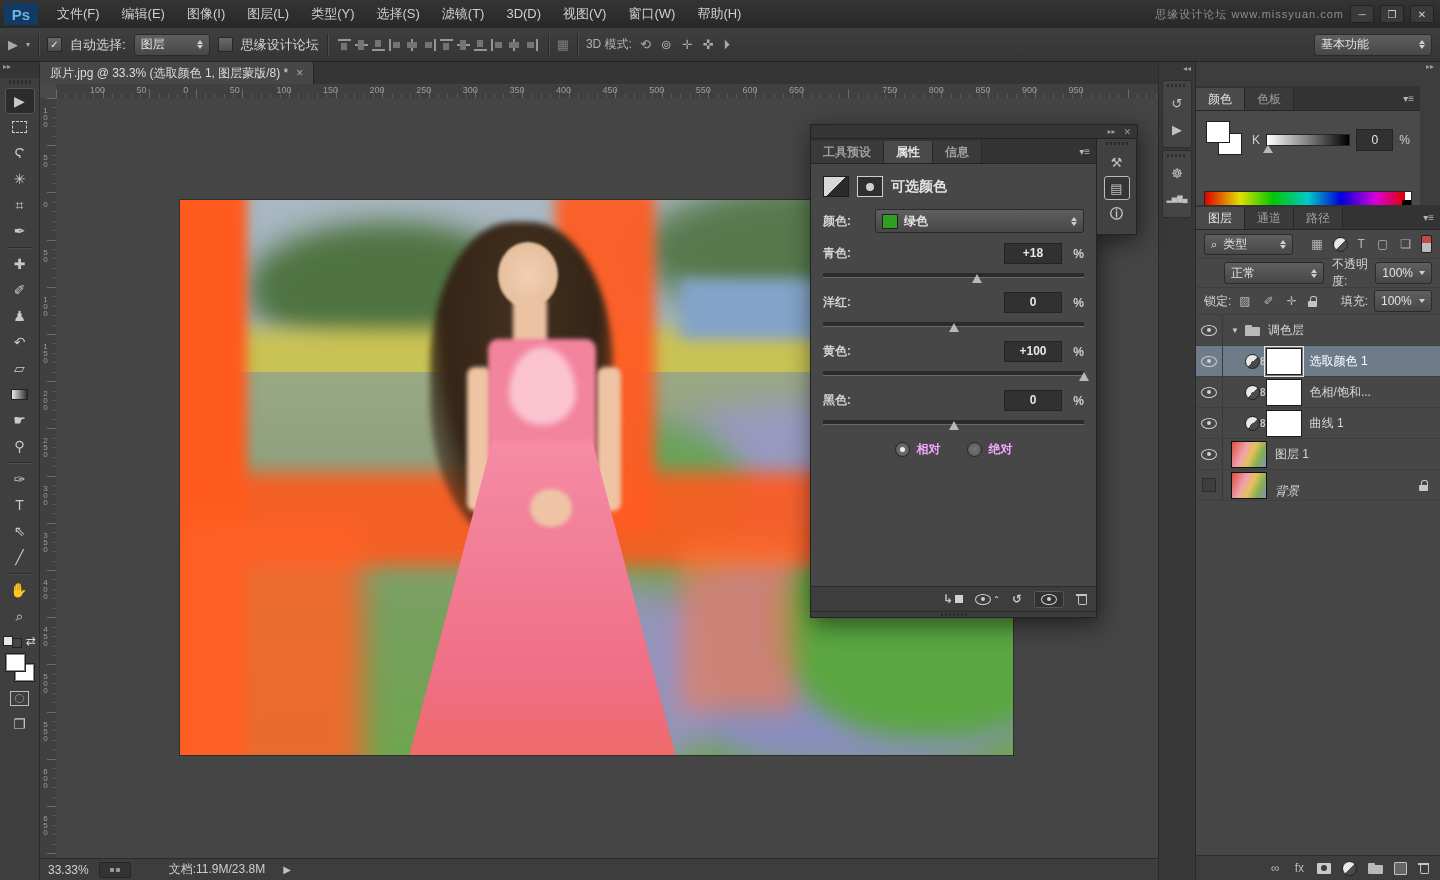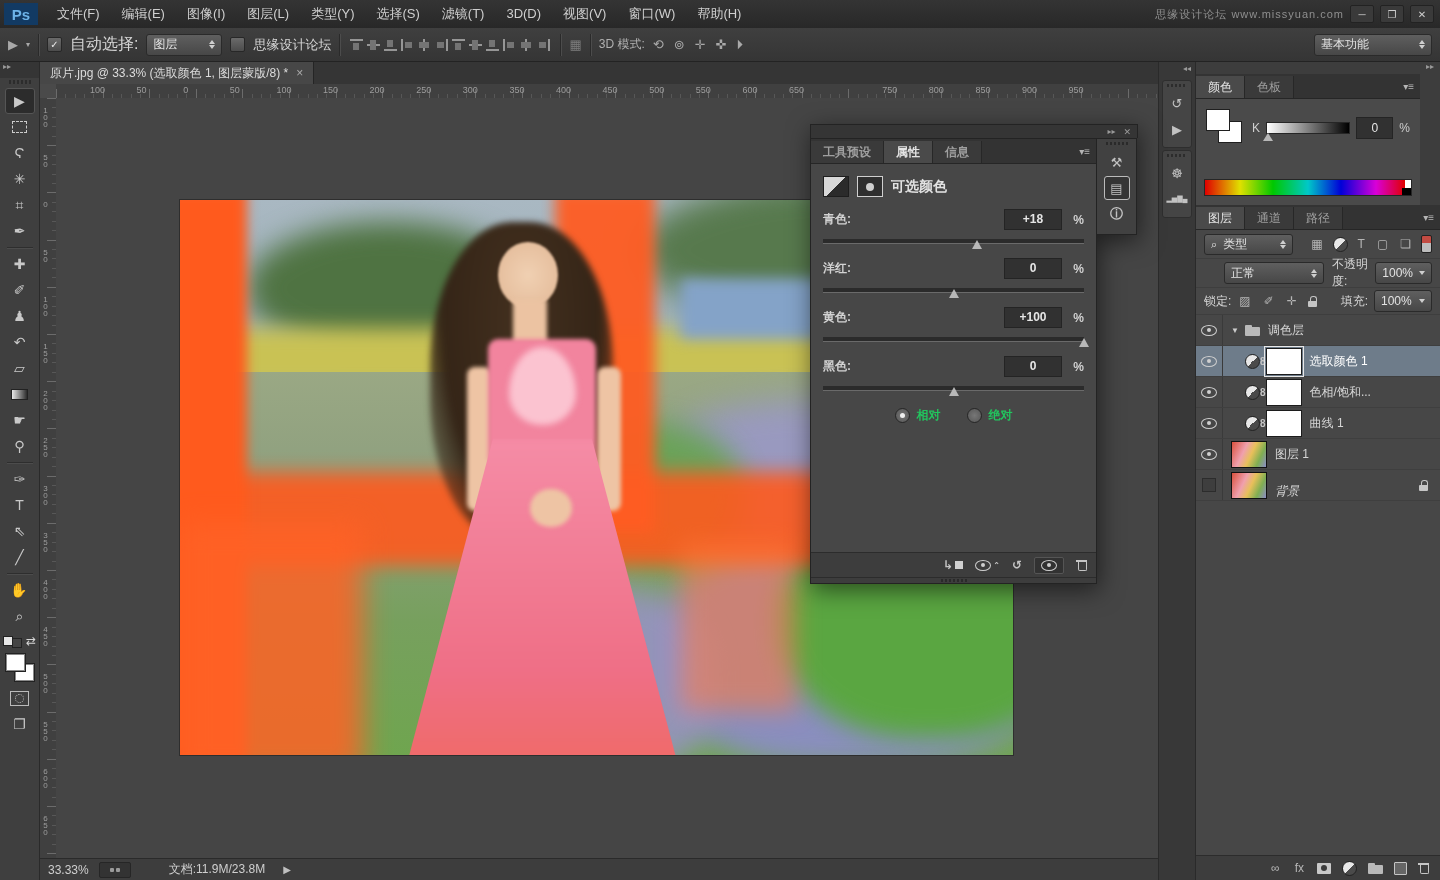--- a/index.html
+++ b/index.html
@@ -115,21 +115,21 @@
   .dockgrp{margin:2px 3px;background:#454545;border:1px solid #2e2e2e;border-radius:3px;padding:3px 0 4px;}
   .dockgrp .grip{width:20px;height:3px;margin:0 auto 4px;background:repeating-linear-gradient(90deg,#2c2c2c 0 2px,transparent 2px 4px);}
   .dockbtn{width:26px;height:24px;margin:2px auto;display:flex;align-items:center;justify-content:center;color:#c2c2c2;font-size:13px;border-radius:3px;}
   
   #right-dock{left:1196px;top:62px;width:244px;height:818px;background:#3d3d3d;}
   #right-dock .dhdr{position:absolute;left:0;top:0;width:100%;height:12px;color:#9a9a9a;font-size:8px;text-align:right;padding-right:6px;box-sizing:border-box;}
   .ptabs{display:flex;align-items:flex-end;height:24px;background:#333;border-bottom:1px solid #262626;}
   .ptab{height:22px;line-height:22px;padding:0 12px;font-size:12px;color:#9f9f9f;background:#3a3a3a;border-right:1px solid #272727;}
   .ptab.on{background:#4a4a4a;color:#e3e3e3;}
   .pmenu{margin-left:auto;color:#b5b5b5;font-size:10px;padding:0 6px;align-self:center;}
-  #color-panel{position:absolute;left:0;top:12px;width:224px;height:131px;background:#4a4a4a;box-sizing:border-box;}
+  #color-panel{position:absolute;left:0;top:24px;width:224px;height:131px;background:#4a4a4a;box-sizing:border-box;}
   #cp-body{position:relative;height:105px;}
   #cp-swatches{position:absolute;left:10px;top:10px;width:36px;height:34px;}
   #cp-swatches .fg,#cp-swatches .bg{position:absolute;width:22px;height:20px;background:#fff;border:1px solid #1f1f1f;}
   #cp-swatches .fg{left:0;top:0;z-index:2;} #cp-swatches .bg{right:0;bottom:0;}
   #k-row{position:absolute;left:56px;top:18px;right:10px;display:flex;align-items:center;gap:6px;}
   #k-track{position:relative;width:108px;height:10px;background:linear-gradient(90deg,#fff,#000);border:1px solid #262626;}
   #k-thumb{position:absolute;left:-4px;top:10px;width:0;height:0;border-left:5px solid transparent;border-right:5px solid transparent;border-bottom:8px solid #b8b8b8;}
   .vbox{background:#313131;border:1px solid #242424;color:#e6e6e6;text-align:center;font-size:12px;}
   #spectrum{position:absolute;left:8px;right:8px;bottom:8px;height:15px;border:1px solid #262626;
     background:linear-gradient(90deg,#e00000,#e0e000 17%,#00c800 33%,#00c8c8 50%,#0000d8 66%,#d800d8 83%,#e00000 97%,#fff 97%);}
@@ -185,21 +185,21 @@
   .fpdd{flex:1;height:22px;}
   .gswatch{width:14px;height:13px;border:1px solid #1f1f1f;}
   .slblock{margin:10px 0 14px;}
   .slhead{display:flex;align-items:center;}
   .slhead .fplabel{width:auto;}
   .slhead .vbox{width:56px;height:19px;line-height:19px;margin-left:auto;}
   .slhead .unit{width:22px;text-align:right;color:#d2d2d2;}
   .sltrack{position:relative;height:4px;background:#2b2b2b;border-bottom:1px solid #6a6a6a;margin-top:9px;}
   .slthumb{position:absolute;top:1px;width:0;height:0;border-left:5px solid transparent;border-right:5px solid transparent;border-bottom:9px solid #b8b8b8;transform:translateX(-5px);}
   #fp-radios{display:flex;align-items:center;justify-content:center;gap:26px;margin:16px 0 10px;}
-  .radio{display:flex;align-items:center;gap:7px;font-size:12px;color:#22c55e;}
+  .radio{display:flex;align-items:center;gap:7px;font-size:12px;color:#f0abfc;}
   .rdot{width:13px;height:13px;border-radius:50%;background:radial-gradient(#777,#555);border:1px solid #262626;position:relative;}
   .rdot.on::after{content:"";position:absolute;left:50%;top:50%;width:5px;height:5px;margin:-2.5px 0 0 -2.5px;border-radius:50%;background:#efefef;}
   #fp-spacer{height:118px;}
   #fp-footer{height:24px;background:#3d3d3d;border-top:1px solid #2c2c2c;display:flex;align-items:center;justify-content:flex-end;gap:12px;padding:0 8px;}
   #fp-footer .fic{color:#c5c5c5;font-size:12px;display:inline-flex;align-items:center;gap:2px;}
   .fic.pressed{background:#323232;border:1px solid #555;border-radius:2px;padding:2px 6px;}
   .clipsq{width:8px;height:8px;background:#d0d0d0;display:inline-block;}
   #fp-grip{height:5px;background:#3d3d3d;border-top:1px solid #2c2c2c;display:flex;justify-content:center;align-items:center;}
   #fp-grip i{width:26px;height:3px;background:repeating-linear-gradient(90deg,#2a2a2a 0 2px,transparent 2px 4px);}
   #fp-dock{width:40px;background:#414141;border:1px solid #232323;border-left:none;box-sizing:border-box;padding:3px 0 6px;}
@@ -232,21 +232,21 @@
       <span class="winbtn">❐</span>
       <span class="winbtn">✕</span>
     </div>
   </div>
 
   <div id="options-bar" class="abs">
     <span class="obicon">▶</span>
     <span class="obicon" style="font-size:8px;">▾</span>
     <span class="vsep"></span>
     <span class="chk">✓</span>
-    <span style="font-size:16px;">自动选择:</span>
+    <span style="font-size:13px;">自动选择:</span>
     <span class="dd" style="width:62px;">
       <span>图层</span>
         <span class="spin">
           <b></b>
           <i></i>
         </span>
     </span>
     <span class="chk" style="color:transparent;"></span>
     <span style="font-size:13px;">思缘设计论坛</span>
     <span class="vsep"></span>
@@ -615,20 +615,31 @@
               <span class="ptab on">属性</span>
               <span class="ptab">信息</span>
             </span>
           <span class="pmenu">▾≡</span>
         </div>
         <div id="fp-content">
           <div id="fp-titlerow">
             <span class="adj-badge"></span>
             <span class="mask-badge"></span>
             <span id="fp-title">可选颜色</span>
+          </div>
+          <div class="fprow">
+            <span class="fplabel">颜色:</span>
+            <span class="dd fpdd">
+              <span class="gswatch" style="background: rgb(47, 158, 34);"></span>
+              <span>绿色</span>
+                <span class="spin">
+                  <b></b>
+                  <i></i>
+                </span>
+            </span>
           </div>
           <div id="prop-sliders">
               <div class="slblock">
                 <div class="slhead">
                   <span class="fplabel">青色:</span>
                   <span class="vbox">+18</span>
                   <span class="unit">%</span>
                 </div>
                 <div class="sltrack">
                   <span class="slthumb" style="left: 59%;"></span>

